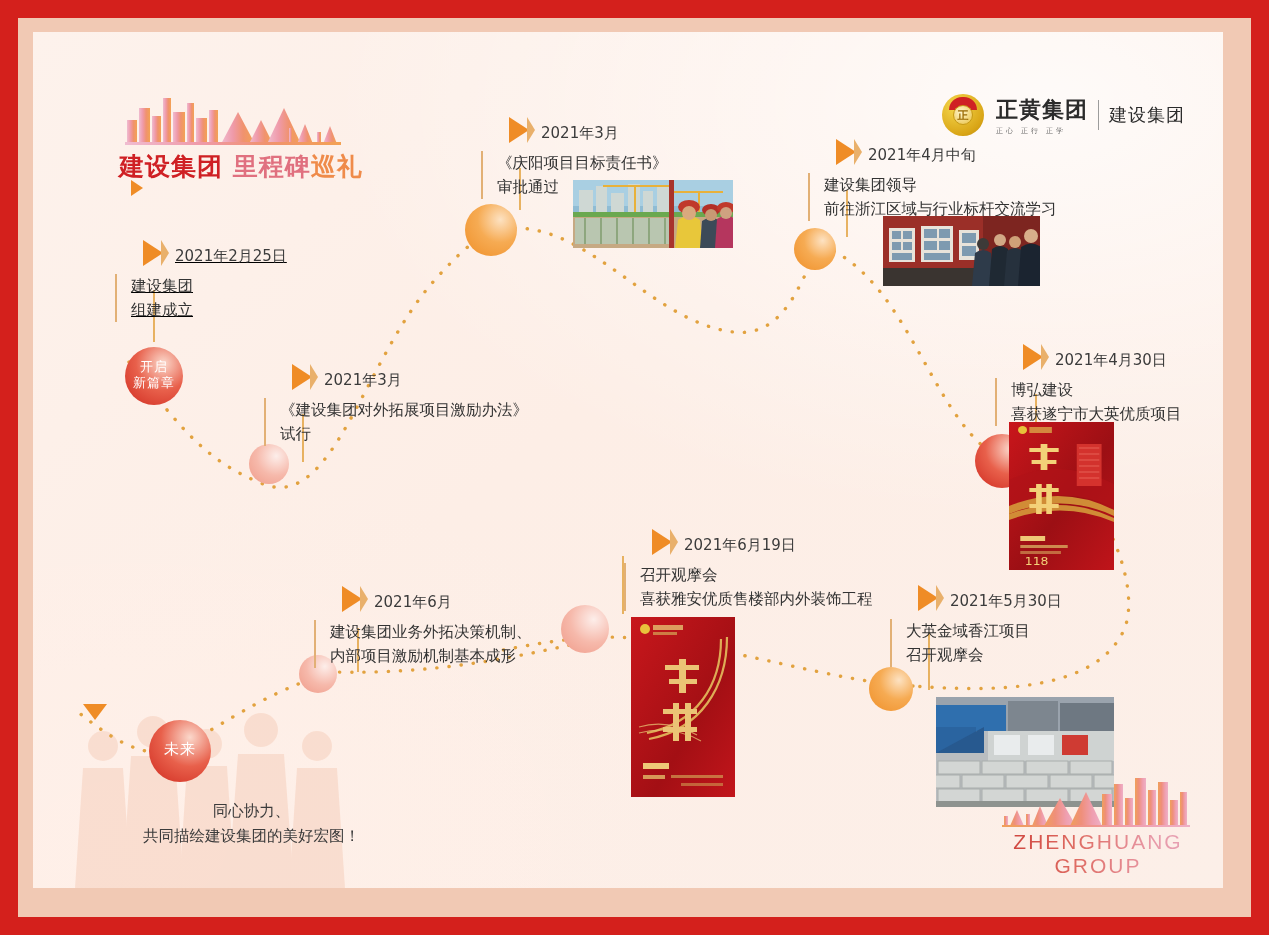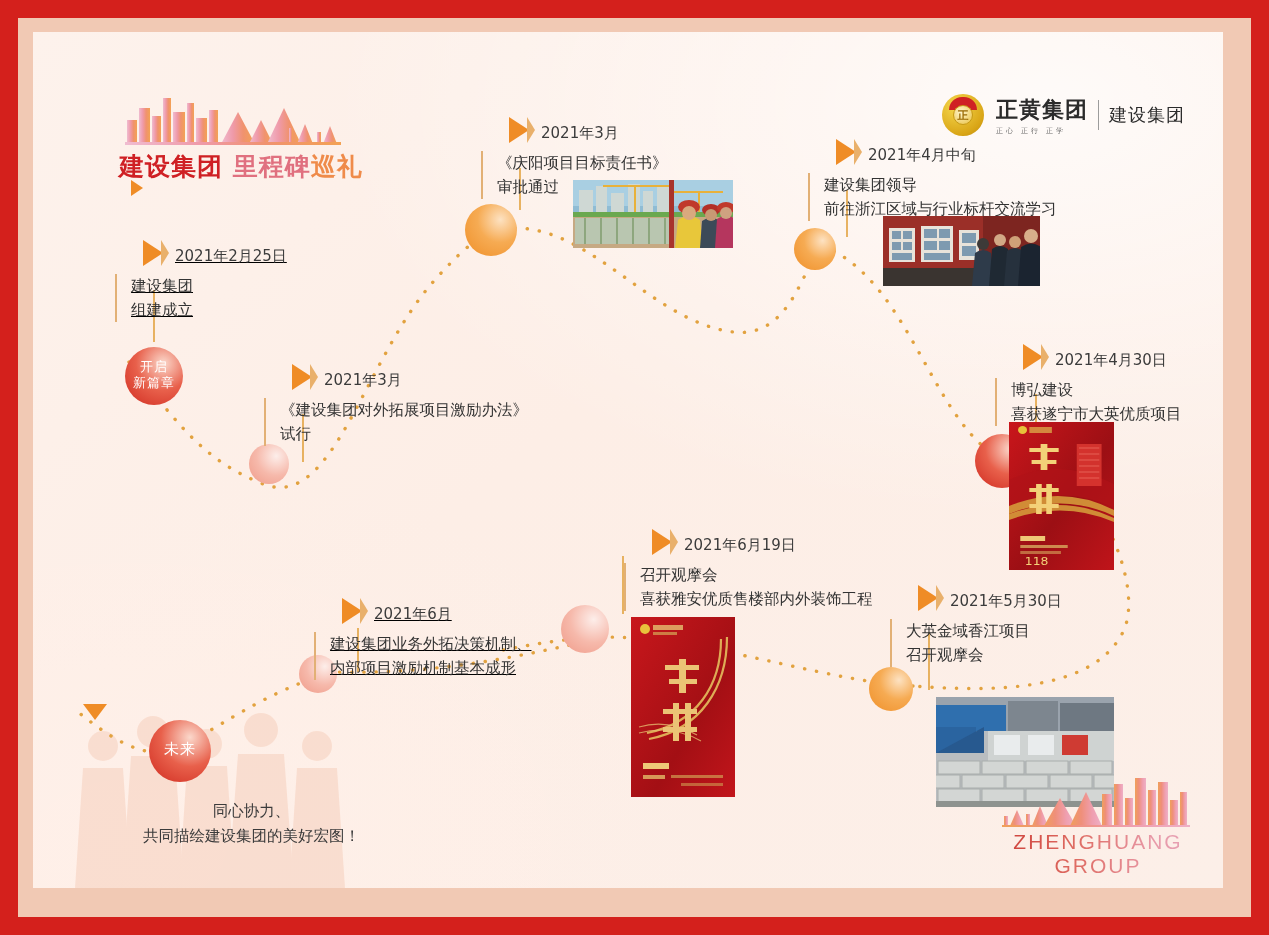--- a/index.html
+++ b/index.html
@@ -489,21 +489,21 @@
           <path d="M34 48 h34 v5 h-34 z M48 42 h7 v34 h-7 z M38 62 h28 v5 h-28 z"></path>
           <path d="M32 92 h34 v5 h-34 z M42 86 h6 v38 h-6 z M54 86 h6 v38 h-6 z M32 110 h34 v5 h-34 z"></path>
         </g>
         <rect x="12" y="146" width="26" height="6" fill="#efc877"></rect>
         <rect x="12" y="158" width="22" height="4" fill="#e0b163" opacity=".85"></rect>
         <rect x="40" y="158" width="52" height="3" fill="#d19c52" opacity=".7"></rect>
         <rect x="50" y="166" width="42" height="3" fill="#d19c52" opacity=".6"></rect>
       </svg>
     </div>
 
-    <div class="ms" style="left:281px; top:566px;text-decoration:underline;">
+    <div class="ms" style="left:281px; top:554px;">
       <div class="ms-date">
         <span class="flag"></span>
         <span class="flag-chev"></span>
         <span class="ms-date-txt">2021年6月</span>
       </div>
       <div class="ms-body">
         <div>建设集团业务外拓决策机制、</div>
         <div>内部项目激励机制基本成形</div>
       </div>
     </div>

